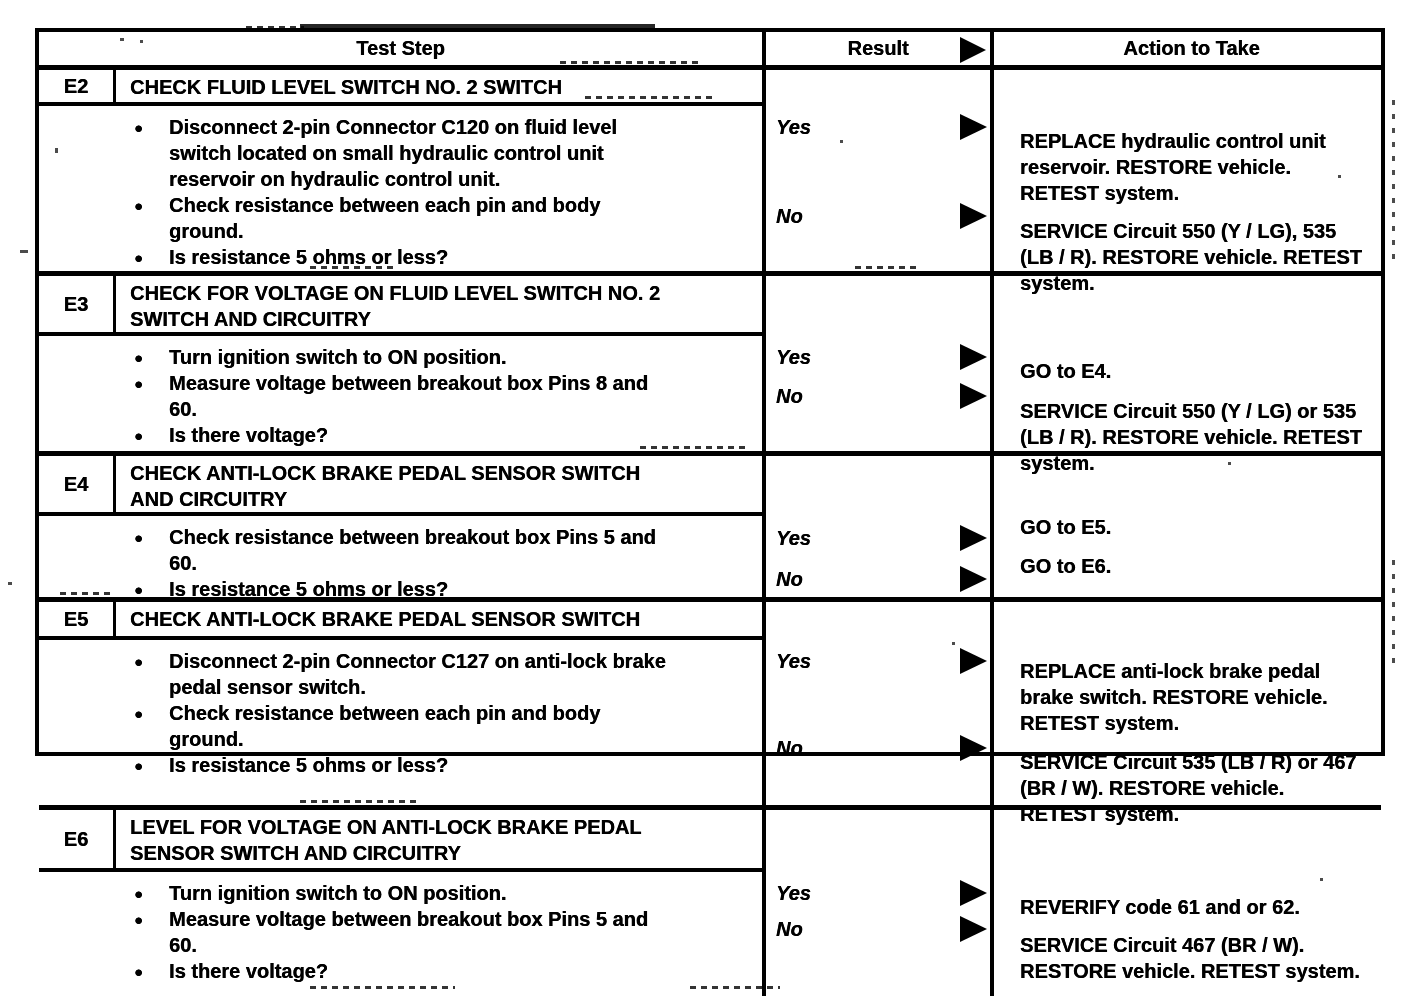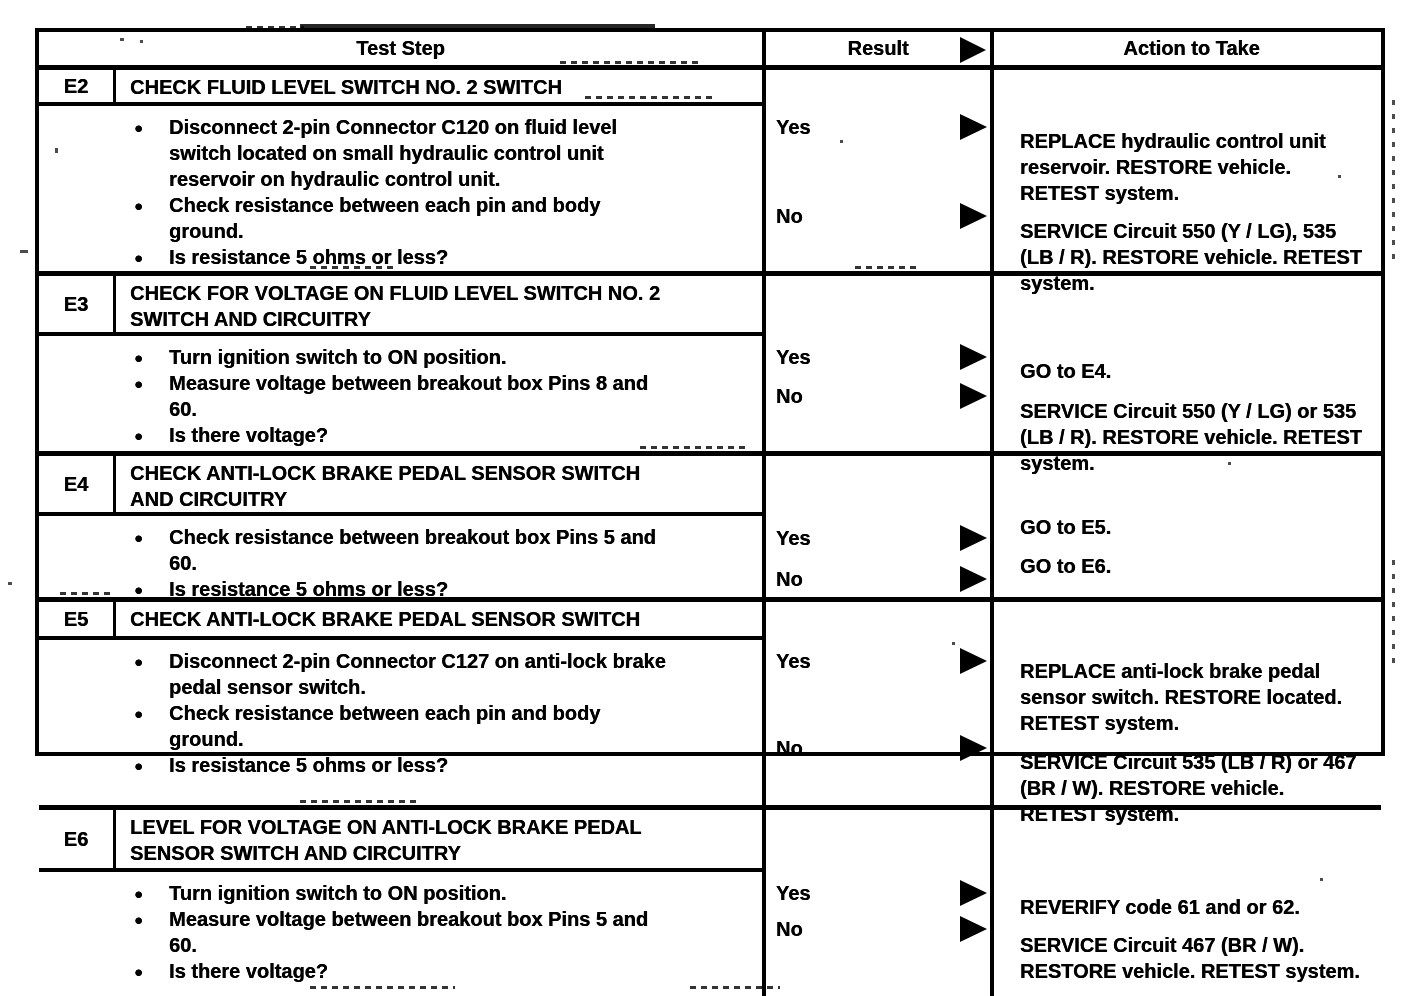--- a/index.html
+++ b/index.html
@@ -15,21 +15,21 @@
   .hdr > div{display:flex;align-items:center;justify-content:center;
        font-size:20px;font-weight:700;}
   .hdr .h-test{border-right:4px solid #000;}
   .hdr .h-result{border-right:4px solid #000;position:relative;}
   .hdr .h-result .arrow{position:absolute;right:3px;top:4px;}
 
   
   .section{display:grid;grid-template-columns:727px 228px 395px;border-bottom:5px solid #000;}
   .section:last-child{border-bottom:none;}
   .cell-test{border-right:4px solid #000;}
-  .cell-result{border-right:4px solid #000;}
+  .cell-result{border-right:4px solid #000;font-style:italic;}
 
   .s-e2{height:206px}.s-e3{height:180px}.s-e4{height:146px}.s-e5{height:208px}.s-e6{height:182px}
 
   
   .title-row{display:flex;border-bottom:4px solid #000;}
   .e-num{width:77px;border-right:3px solid #000;display:flex;align-items:center;
          justify-content:center;font-size:20px;font-weight:700;flex:none;}
   .t-text{padding:4px 6px 0 14px;font-size:20px;font-weight:700;line-height:26px;}
   .s-e2 .title-row{height:36px}.s-e3 .title-row{height:60px}.s-e4 .title-row{height:60px}
   .s-e5 .title-row{height:38px}.s-e6 .title-row{height:62px}
@@ -210,21 +210,21 @@
           </svg>
       </div>
       <div class="res-row res-no">
         <span>No</span>
         <svg class="arrow" width="27" height="26" viewBox="0 0 27 26">
             <polygon points="0,0 27,13 0,26" fill="#000"></polygon>
           </svg>
       </div>
     </div>
     <div class="cell-action">
-      <p class="act-yes">REPLACE anti-lock brake pedal sensor switch. RESTORE located. RETEST system.</p>
+      <p class="act-yes">REPLACE anti-lock brake pedal brake switch. RESTORE vehicle. RETEST system.</p>
       <p class="act-no">SERVICE Circuit 535 (LB / R) or 467 (BR / W). RESTORE vehicle. RETEST system.</p>
     </div>
   </div>
 
   <div class="section s-e6">
     <div class="cell-test">
       <div class="title-row">
         <div class="e-num">E6</div>
         <div class="t-text">
           <div>LEVEL FOR VOLTAGE ON ANTI-LOCK BRAKE PEDAL</div>

